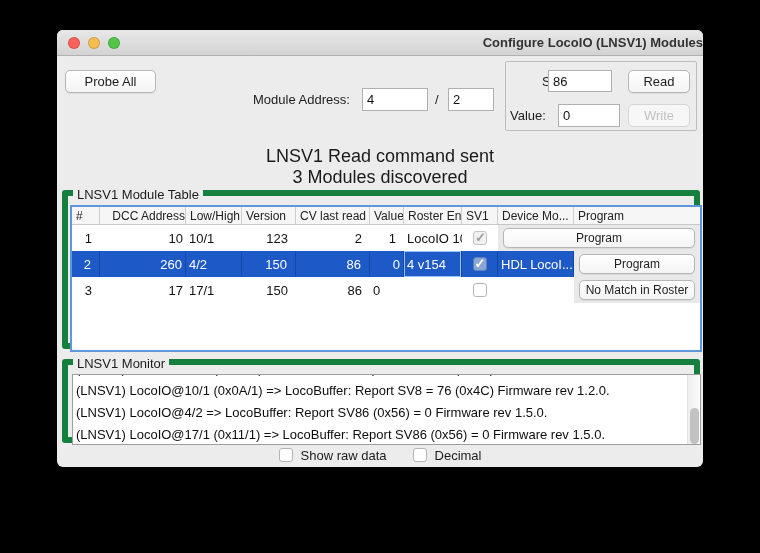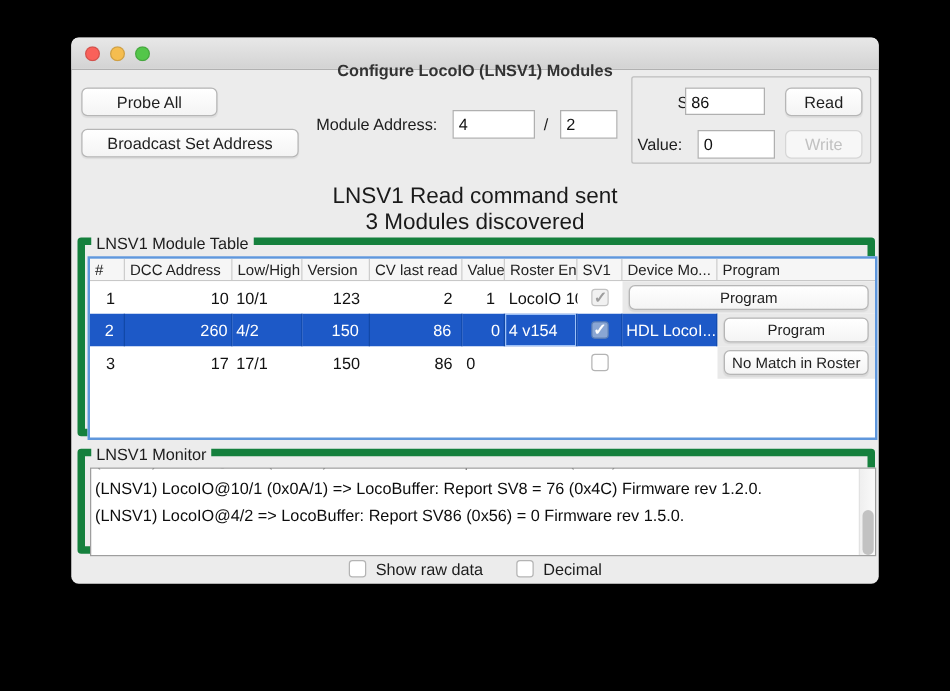--- a/index.html
+++ b/index.html
@@ -10,22 +10,22 @@
     background:#ececec; border-radius:6px;
     box-shadow:0 12px 34px rgba(0,0,0,0.65), 0 0 0 1px rgba(0,0,0,0.35);
   }
   .titlebar {
     position:absolute; left:0; top:0; right:0; height:26px;
     background:linear-gradient(#e8e8e8,#d3d3d3);
     border-bottom:1px solid #b1b1b1;
     border-radius:6px 6px 0 0;
   }
   .title {
-    position:absolute; left:0; right:0; top:5px; text-align:center;
-    font-size:13px; font-weight:600; color:#333;margin-top:14px;
+    position:absolute; left:0; right:0; top:5px; text-align:right;
+    font-size:13px; font-weight:600; color:#333;
   }
   .tlight { position:absolute; top:7px; width:12px; height:12px; border-radius:50%; }
   .tl-red    { left:11px; background:#f9615a; border:1px solid rgba(0,0,0,0.15); }
   .tl-yellow { left:31px; background:#f5bd4f; border:1px solid rgba(0,0,0,0.15); }
   .tl-green  { left:51px; background:#53c64a; border:1px solid rgba(0,0,0,0.15); }
 
   .btn {
     display:flex; align-items:center; justify-content:center;
     background:linear-gradient(#ffffff,#f4f4f4);
     border:1px solid #b6b6b6; border-radius:5px;
@@ -36,21 +36,21 @@
 
   .tfield {
     position:absolute; border:1px solid #b0b0b0; background:#fff;
     font-family:"Liberation Sans", sans-serif; font-size:13px; color:#111;
     padding:0 4px; outline:none;
   }
 
   .lbl { position:absolute; font-size:13px; color:#1c1c1c; white-space:nowrap; }
 
   
-  .probe-btn    { position:absolute; left:8px;  top:40px; width:109px;  height:23px; }
+  .probe-btn    { position:absolute; left:8px;  top:40px; width:91px;  height:23px; }
   .bcast-btn    { position:absolute; left:8px;  top:73px; width:174px; height:23px; }
   .maddr-lbl    { left:196px; top:62px; }
   .maddr-f1     { left:305px; top:58px; width:66px; height:23px; }
   .maddr-slash  { left:378px; top:62px; }
   .maddr-f2     { left:391px; top:58px; width:46px; height:23px; }
 
   .sv-panel {
     position:absolute; left:448px; top:31px; width:192px; height:70px;
     border:1px solid #bdbdbd; border-radius:2px;
   }
@@ -83,21 +83,21 @@
   .th {
     font-size:12px; color:#222; padding:2px 0 0 4px; white-space:nowrap; overflow:hidden;
     border-right:1px solid #cdcdcd;
   }
   .th:last-child { border-right:none; }
   .trow { display:flex; height:26px; background:#fff; }
   .td {
     font-size:13px; color:#111; display:flex; align-items:center;
     white-space:nowrap; overflow:hidden;
   }
-  .c0 { width:28px; }  .c1 { width:86px; } .c2 { width:56px; } .c3 { width:54px; }
+  .c0 { width:28px; }  .c1 { width:86px;text-align:right; } .c2 { width:56px; } .c3 { width:54px; }
   .c4 { width:74px; }  .c5 { width:34px; } .c6 { width:58px; } .c7 { width:36px; }
   .c8 { width:76px; }  .c9 { flex:1; }
   .num   { justify-content:flex-end; padding-right:8px; }
   .num2  { justify-content:flex-end; padding-right:3px; }
   .txt   { justify-content:flex-start; padding-left:3px; }
   .ctr   { justify-content:center; }
   .progcell { background:#e9e9e9; }
   .trow.selected .td { background:#1d59c7; color:#fff; border-right:1px solid #1148a8; }
   .trow.selected .td.progcell { background:#e9e9e9; border-right:none; }
   .trow.selected .td.focuscell { box-shadow:inset 0 0 0 1px #9cc0f7; }
@@ -144,21 +144,20 @@
 <div class="window">
 
   <div class="titlebar">
     <span class="tlight tl-red"></span>
     <span class="tlight tl-yellow"></span>
     <span class="tlight tl-green"></span>
     <div class="title">Configure LocoIO (LNSV1) Modules</div>
   </div>
 
   <div class="btn probe-btn">Probe All</div>
-  <div class="btn bcast-btn">Broadcast Set Address</div>
 
   <span class="lbl maddr-lbl">Module Address:</span>
   <input class="tfield maddr-f1" value="4" style="">
   <span class="lbl maddr-slash">/</span>
   <input class="tfield maddr-f2" value="2" style="">
 
   <div class="sv-panel">
     <span class="lbl sv-lbl">SV:</span>
     <input class="tfield sv-field" value="86" style="">
     <div class="btn read-btn">Read</div>
@@ -239,20 +238,21 @@
     </div>
   </div>
 
   <div class="groupbox monitor-group">
     <span class="gtitle">LNSV1 Monitor</span>
     <div class="monitor-area">
       <div class="mon-lines">
         <div class="mon-line clipped">(LNSV1) LocoIO@10/1 (0x0A/1) =&gt; LocoBuffer: Report SV8 = 76 (0x4C) Firmware rev 1.2.0.</div>
         <div class="mon-line">(LNSV1) LocoIO@10/1 (0x0A/1) =&gt; LocoBuffer: Report SV8 = 76 (0x4C) Firmware rev 1.2.0.</div>
         <div class="mon-line">(LNSV1) LocoIO@4/2 =&gt; LocoBuffer: Report SV86 (0x56) = 0 Firmware rev 1.5.0.</div>
+        <div class="mon-line">(LNSV1) LocoIO@17/1 (0x11/1) =&gt; LocoBuffer: Report SV86 (0x56) = 0 Firmware rev 1.5.0.</div>
       </div>
       <div class="mon-scrollbar">
         <div class="mon-thumb"></div>
       </div>
     </div>
   </div>
 
   <div class="footer-row">
     <span class="cb" data-state="unchecked"></span>
     <span class="footer-lbl">Show raw data</span>

